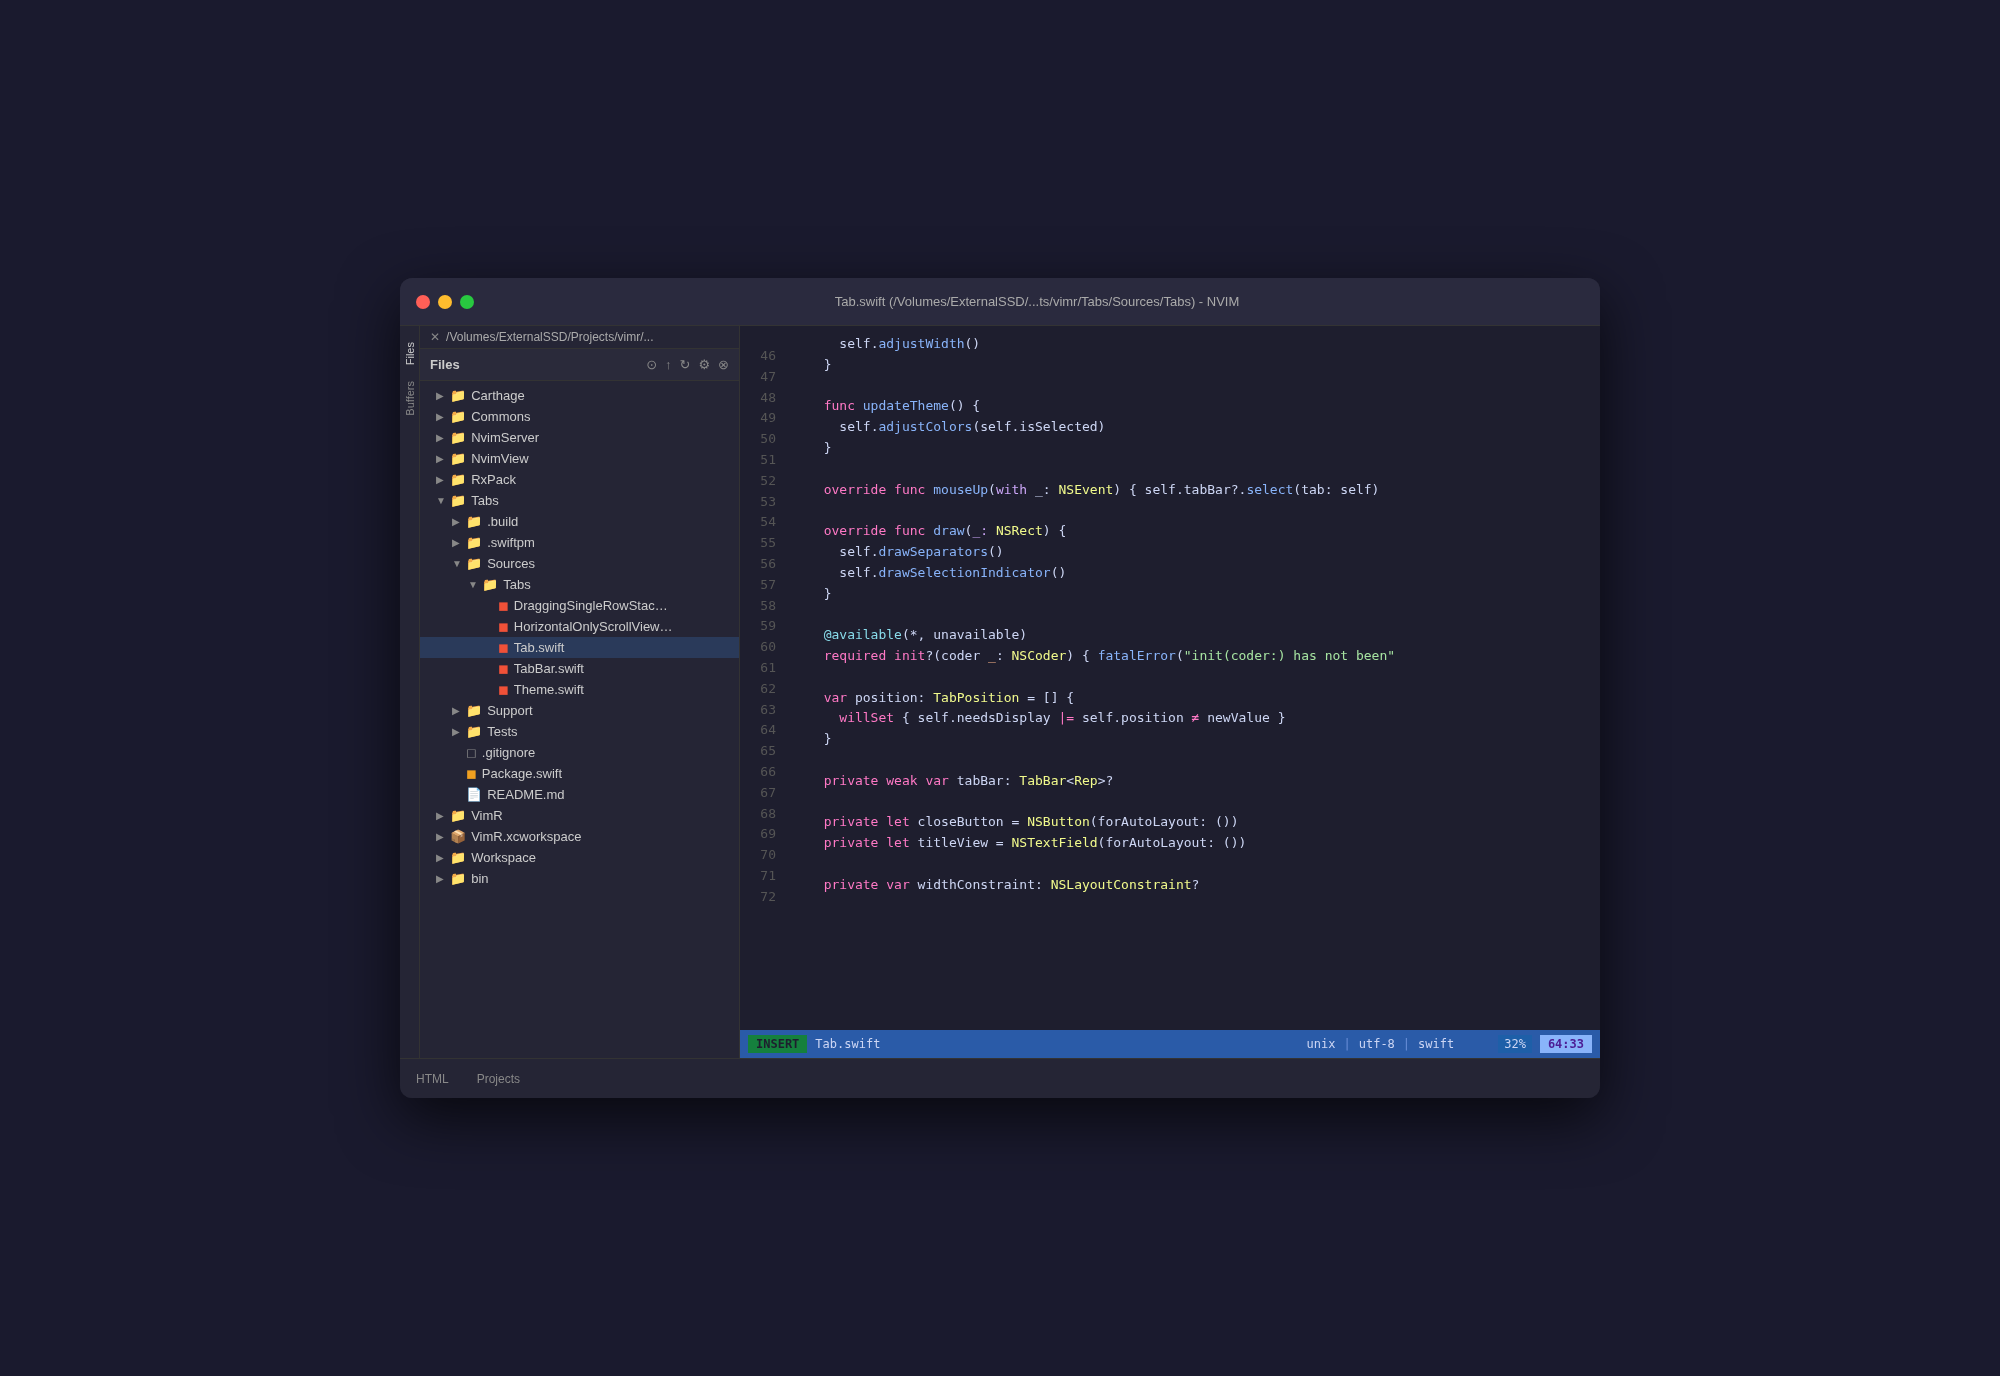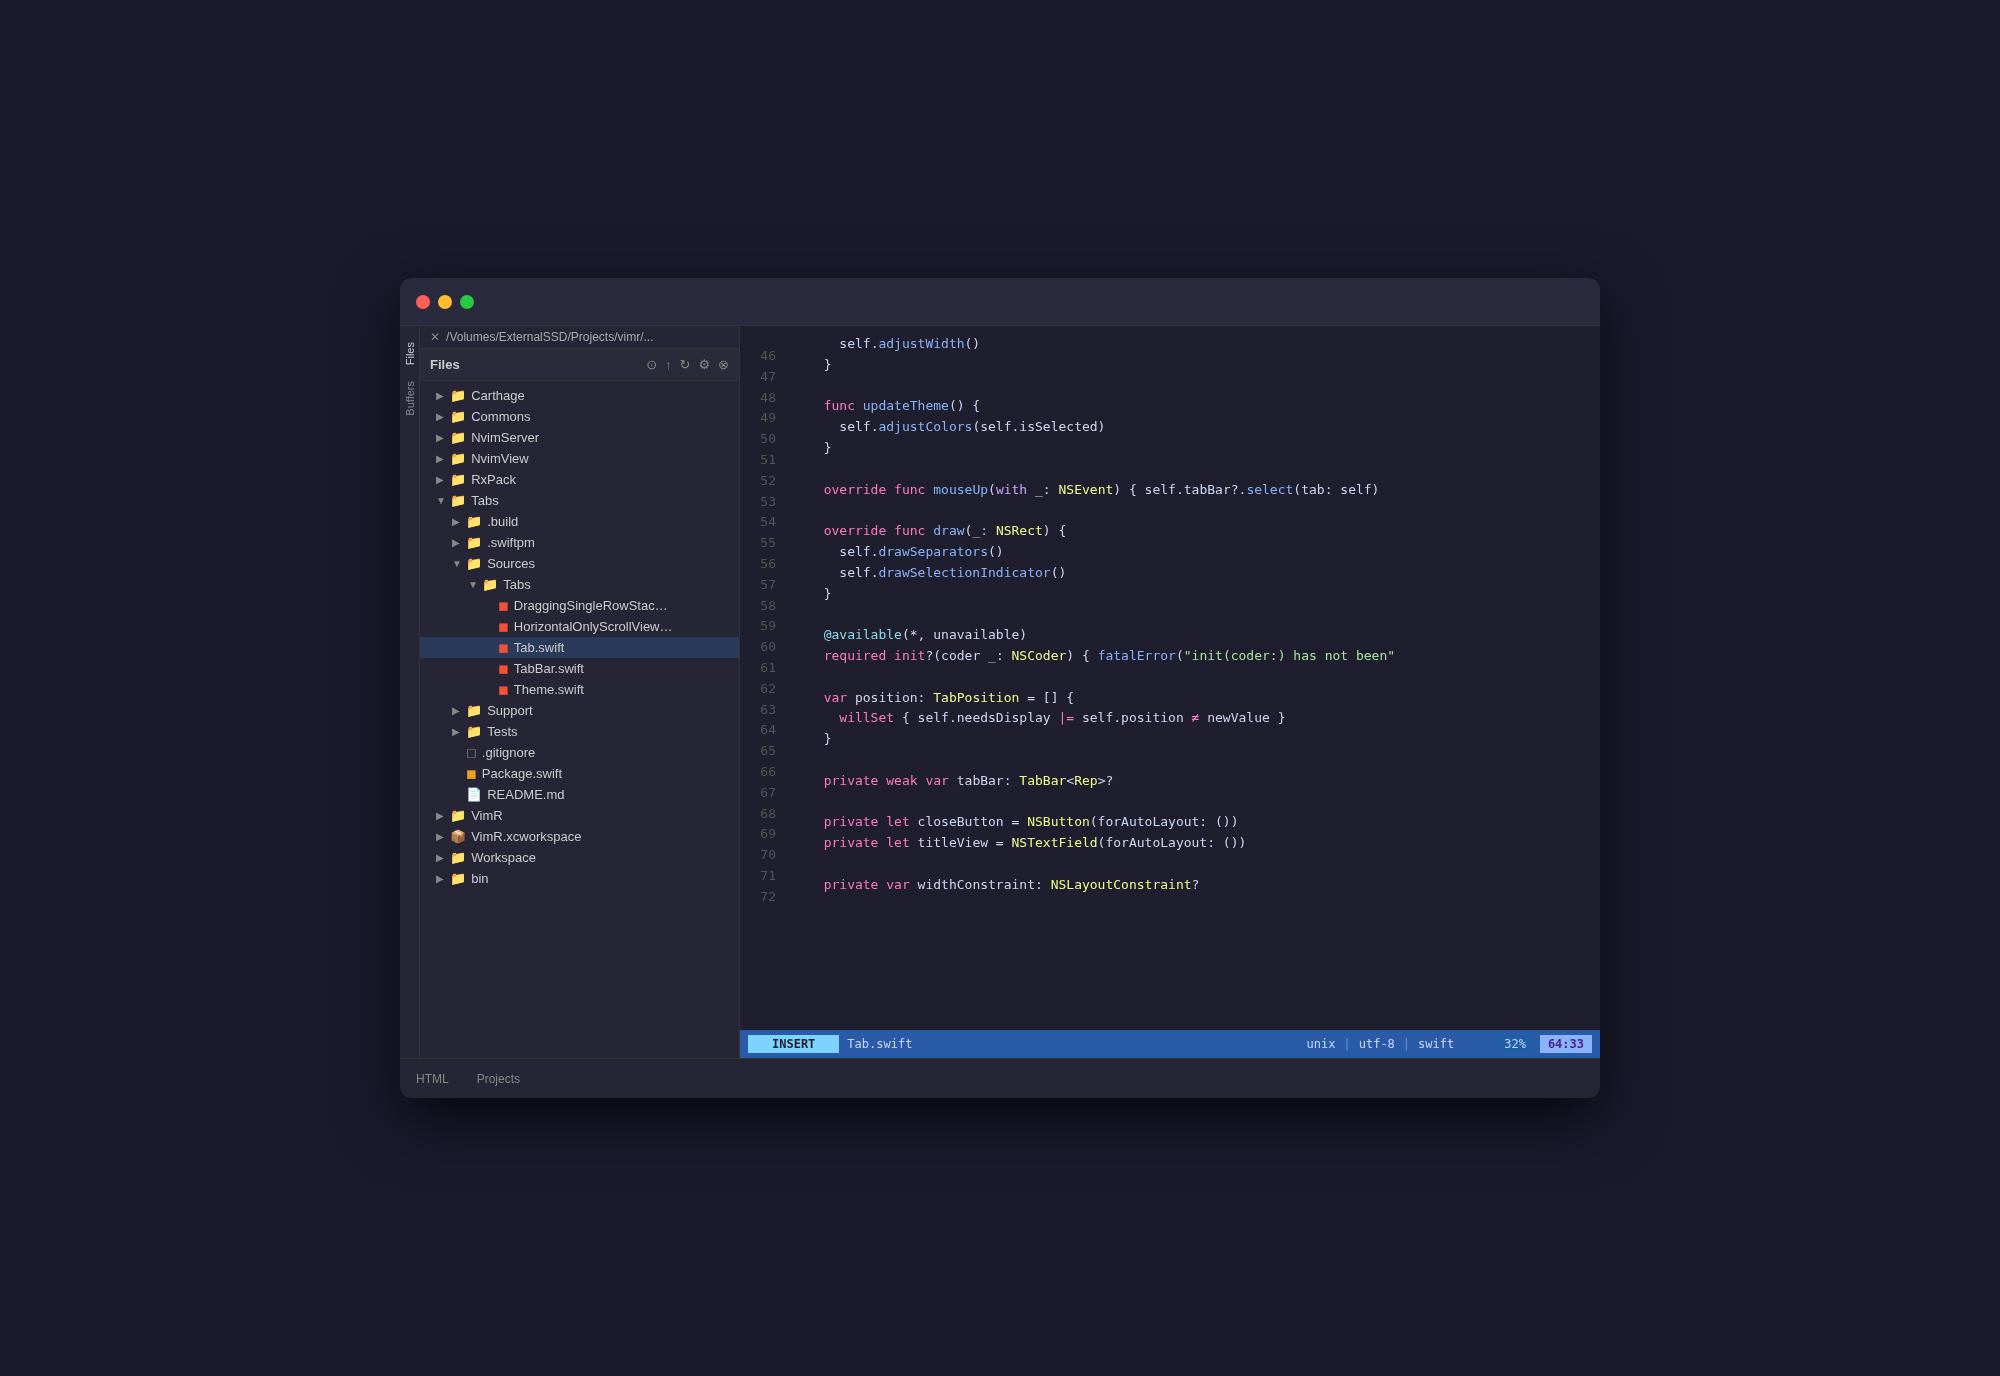--- a/index.html
+++ b/index.html
@@ -211,23 +211,23 @@
       height: 28px;
       background: #2a5ba8;
       display: flex;
       align-items: center;
       padding: 0 8px;
       flex-shrink: 0;
       font-size: 12px;
       font-family: 'SF Mono', 'Menlo', 'Monaco', monospace;
     }
     .status-insert {
-      background: #7dd3fc;
+      background: #15803d;
       color: #1e1e2e;
-      padding: 2px 24px;
+      padding: 2px 8px;
       font-weight: bold;
       font-size: 12px;
       margin-right: 8px;
     }
     .status-filename {
       color: #cdd6f4;
       flex: 1;
     }
     .status-right {
       display: flex;
@@ -281,20 +281,21 @@
 <body>
 
 <div class="window">
 
   <div class="titlebar">
     <div class="traffic-lights">
       <div class="traffic-light tl-close"></div>
       <div class="traffic-light tl-min"></div>
       <div class="traffic-light tl-max"></div>
     </div>
+    <div class="titlebar-title">Tab.swift (/Volumes/ExternalSSD/...ts/vimr/Tabs/Sources/Tabs) - NVIM</div>
   </div>
 
   <div class="main-area">
 
     <div class="sidebar-tabs">
       <div class="sidebar-tab-item active">Files</div>
       <div class="sidebar-tab-item">Buffers</div>
     </div>
 
     <div class="file-panel">

